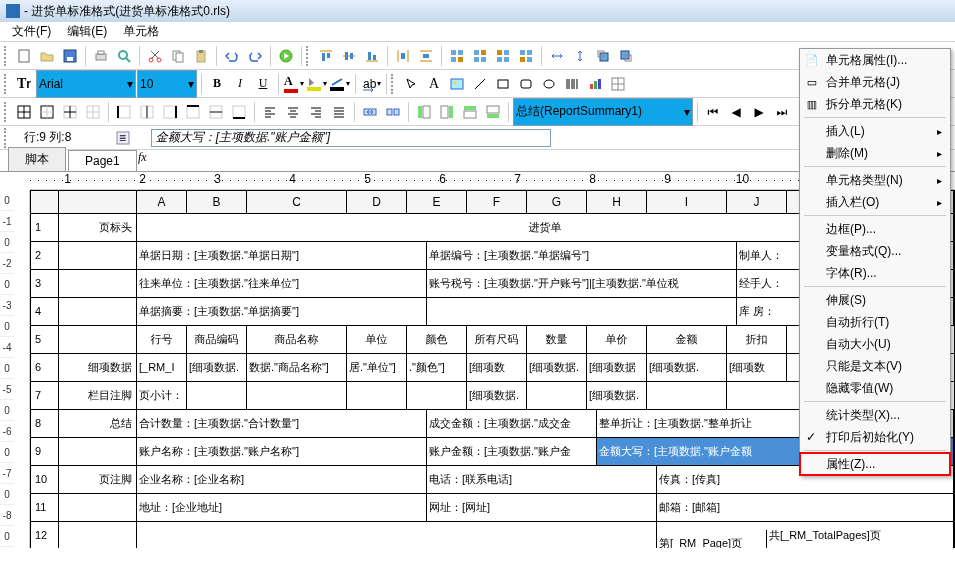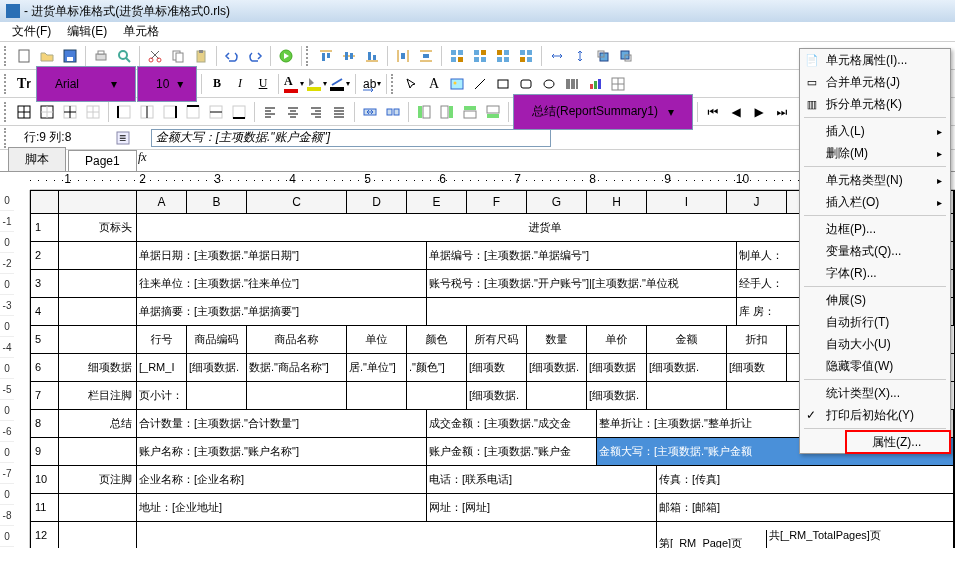--- a/index.html
+++ b/index.html
@@ -5,21 +5,21 @@
 * { margin: 0; padding: 0; box-sizing: border-box; font-family: "SimSun", "宋体", sans-serif; font-size: 12px; }
 body { background: #fff; width: 955px; height: 573px; overflow: hidden; position: relative; }
 .titlebar { background: linear-gradient(to bottom, #e6f0fa, #c4d8ec); height: 22px; display: flex; align-items: center; padding: 0 6px; color: #000; }
 .titlebar-icon { width: 14px; height: 14px; background: #2a6fb5; margin-right: 4px; }
 .menubar { height: 20px; display: flex; align-items: center; padding: 5px 4px; border-bottom: 1px solid #d0d0d0; }
 .menubar span { padding: 2px 8px; cursor: default; }
 .toolbar { height: 28px; display: flex; align-items: center; border-bottom: 1px solid #d0d0d0; padding: 0 4px; gap: 1px; }
 .toolbar-grip { width: 4px; height: 20px; border-left: 2px dotted #999; margin-right: 4px; }
 .tbtn { width: 22px; height: 22px; display: inline-flex; align-items: center; justify-content: center; border: 1px solid transparent; cursor: pointer; }
 .sep { width: 1px; height: 20px; background: #ccc; margin: 0 3px; }
-.font-select { height: 36px; border: 1px solid #7f9db9; padding: 0 18px; background: #a21caf; display: inline-flex; align-items: center; }
+.font-select { height: 28px; border: 1px solid #7f9db9; padding: 0 2px; background: #0ea5e9; display: inline-flex; align-items: center; }
 .font-select .dd { margin-left: auto; padding-left: 8px; }
 .color-btn { display: inline-flex; align-items: center; }
 .color-swatch { width: 14px; height: 4px; display: block; }
 .statusrow { height: 24px; display: flex; align-items: center; border-bottom: 1px solid #d0d0d0; padding: 0 4px; }
 .cell-ref { width: 100px; padding-left: 12px; }
 .fx-box { display: flex; align-items: center; gap: 4px; }
 .fx-input { width: 400px; height: 18px; border: 1px solid #7f9db9; padding: 0 4px; font-style: italic; background: #fff; display: flex; align-items: center; }
 .tabs { height: 22px; display: flex; align-items: flex-end; border-bottom: 1px solid #999; padding-left: 8px; }
 .tab { padding: 3px 16px; border: 1px solid #999; border-bottom: none; background: #eee; margin-right: 2px; cursor: pointer; }
 .tab.active { background: #fff; }
@@ -40,21 +40,21 @@
 .rownum { width: 28px; border-right: 1px solid #000; text-align: left; padding-left: 4px; line-height: 26px; font-size: 11px; }
 .sect { width: 78px; border-right: 1px solid #000; text-align: right; padding-right: 4px; line-height: 26px; font-size: 11px; }
 .cells { flex: 1; display: flex; }
 .cells > div { border-right: 1px solid #000; padding: 0 2px; line-height: 26px; overflow: hidden; white-space: nowrap; font-size: 11px; }
 .title-row { font-size: 20px; font-family: "SimHei", sans-serif; text-align: center; font-weight: normal; }
 .selected-cell { background: #4a90d9 !important; color: #fff; }
 .context-menu { position: absolute; right: 4px; top: 48px; width: 152px; background: #f8f8f8; border: 1px solid #999; box-shadow: 2px 2px 4px rgba(0,0,0,0.3); z-index: 100; }
 .context-menu .mi { height: 22px; display: flex; align-items: center; padding: 0 8px 0 26px; cursor: default; position: relative; }
 .context-menu .mi .arr { margin-left: auto; font-size: 10px; }
 .context-menu .msep { height: 1px; background: #ccc; margin: 2px 4px; }
-.context-menu .mi.hl { outline: 2px solid red; outline-offset: -1px; margin-left: 46px; }
+.context-menu .mi.hl { outline: 2px solid red; outline-offset: -1px; }
 .context-menu .mi .chk { position: absolute; left: 6px; }
 .mi-icon { position: absolute; left: 4px; width: 16px; height: 16px; display: inline-flex; align-items: center; justify-content: center; font-size: 11px; }
 svg { display: block; }
 </style>
 </head>
 <body>
 
 <div class="titlebar">
   <span class="titlebar-icon"></span>
   <span>- 进货单标准格式(进货单标准格式0.rls)</span>
@@ -752,20 +752,23 @@
   <div class="mi">
       <span>伸展(S)</span>
     </div>
   <div class="mi">
       <span>自动折行(T)</span>
     </div>
   <div class="mi">
       <span>自动大小(U)</span>
     </div>
   <div class="mi">
+      <span>只能是文本(V)</span>
+    </div>
+  <div class="mi">
       <span>隐藏零值(W)</span>
     </div>
   <div class="msep"></div>
   <div class="mi">
       <span>统计类型(X)...</span>
     </div>
   <div class="mi">
       <span class="chk">✓</span>
       <span>打印后初始化(Y)</span>
     </div>

